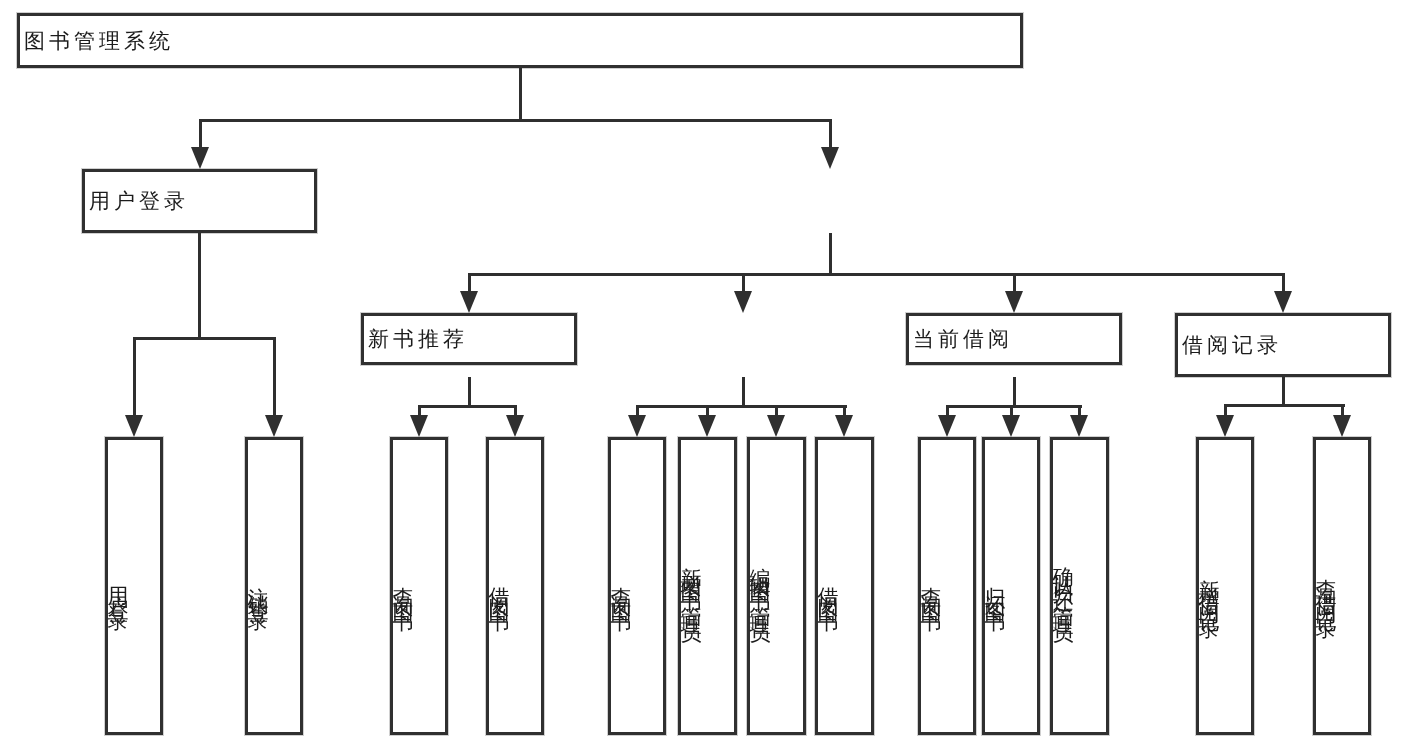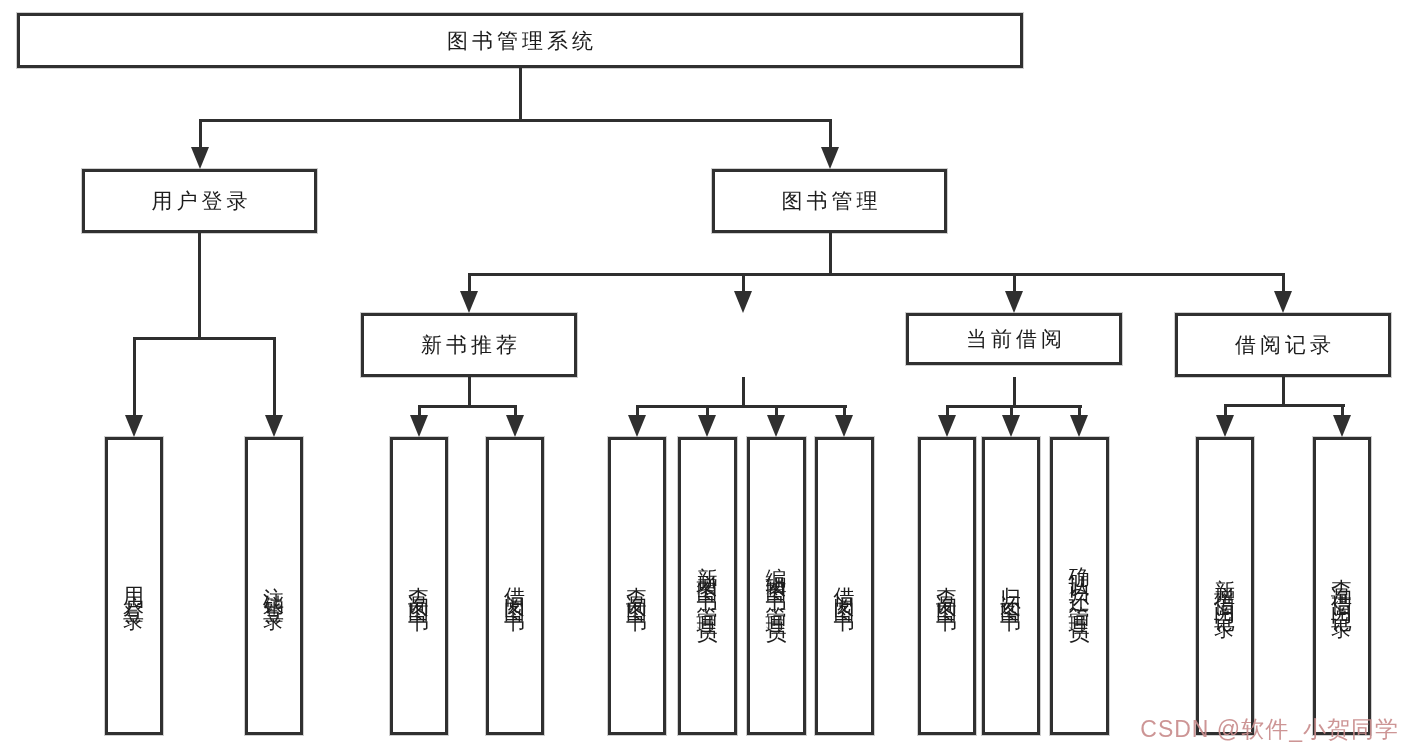--- a/index.html
+++ b/index.html
@@ -4,21 +4,21 @@
 <style>
   html,body{margin:0;padding:0;background:#ffffff;}
   #stage{
     position:relative;width:1405px;height:747px;background:#ffffff;overflow:hidden;
     font-family:"Liberation Sans","DejaVu Sans",sans-serif;color:#1c1c1c;
   }
   .node{
     position:absolute;box-sizing:border-box;background:#ffffff;
     border:3px solid #303030;
     box-shadow:0 0 0 1px rgba(120,120,120,.35);
-    display:flex;align-items:center;justify-content:center;
+    display:flex;align-items:center;justify-content:flex-start;
   }
   .node.h span{
     font-size:21px;letter-spacing:4px;padding-left:4px;white-space:nowrap;
   }
   .node.v{width:58px;top:437px;height:298px;}
   .node.v span{
     writing-mode:vertical-rl;text-orientation:mixed;
     font-size:21px;letter-spacing:8px;line-height:1;
   }
   .hline{position:absolute;height:3px;background:#2f2f2f;}
@@ -45,43 +45,40 @@
   <div class="vline" style="left:519px;top:68px;height:53px"></div>
   <div class="hline" style="left:199px;top:119px;width:633px"></div>
   <div class="vline" style="left:199px;top:119px;height:30px"></div>
   <div class="arrow" style="left:191px;top:147px"></div>
   <div class="vline" style="left:829px;top:119px;height:30px"></div>
   <div class="arrow" style="left:821px;top:147px"></div>
 
   <div class="node h" style="left:82px;top:169px;width:235px;height:64px">
     <span>用户登录</span>
   </div>
-  <div class="node h" style="left:712px;top:169px;width:235px;height:64px">
-    <span>图书管理</span>
-  </div>
 
   <div class="vline" style="left:198px;top:233px;height:107px"></div>
   <div class="hline" style="left:133px;top:337px;width:143px"></div>
   <div class="vline" style="left:133px;top:337px;height:83px"></div>
   <div class="arrow" style="left:125px;top:415px"></div>
   <div class="vline" style="left:273px;top:337px;height:83px"></div>
   <div class="arrow" style="left:265px;top:415px"></div>
 
   <div class="vline" style="left:829px;top:233px;height:43px"></div>
   <div class="hline" style="left:468px;top:273px;width:817px"></div>
   <div class="vline" style="left:468px;top:273px;height:24px"></div>
   <div class="arrow" style="left:460px;top:291px"></div>
   <div class="vline" style="left:742px;top:273px;height:24px"></div>
   <div class="arrow" style="left:734px;top:291px"></div>
   <div class="vline" style="left:1013px;top:273px;height:24px"></div>
   <div class="arrow" style="left:1005px;top:291px"></div>
   <div class="vline" style="left:1282px;top:273px;height:24px"></div>
   <div class="arrow" style="left:1274px;top:291px"></div>
 
-  <div class="node h" style="left:361px;top:313px;width:216px;height:64px">
+  <div class="node h" style="left:361px;top:313px;width:216px;height:52px">
     <span>新书推荐</span>
   </div>
   <div class="node h" style="left:906px;top:313px;width:216px;height:52px">
     <span>当前借阅</span>
   </div>
   <div class="node h" style="left:1175px;top:313px;width:216px;height:64px">
     <span>借阅记录</span>
   </div>
 
   <div class="vline" style="left:468px;top:377px;height:31px"></div>
@@ -155,15 +152,14 @@
     <span>确认归还（管理员）</span>
   </div>
 
   <div class="node v" style="left:1196px">
     <span>新增借阅记录</span>
   </div>
   <div class="node v" style="left:1313px">
     <span>查询借阅记录</span>
   </div>
 
-  <div class="watermark">CSDN @软件_小贺同学</div>
 
 </div>
 
 </body></html>

